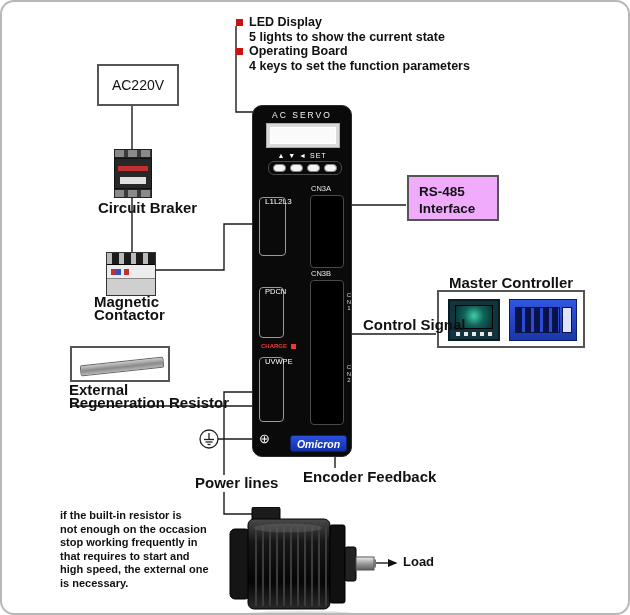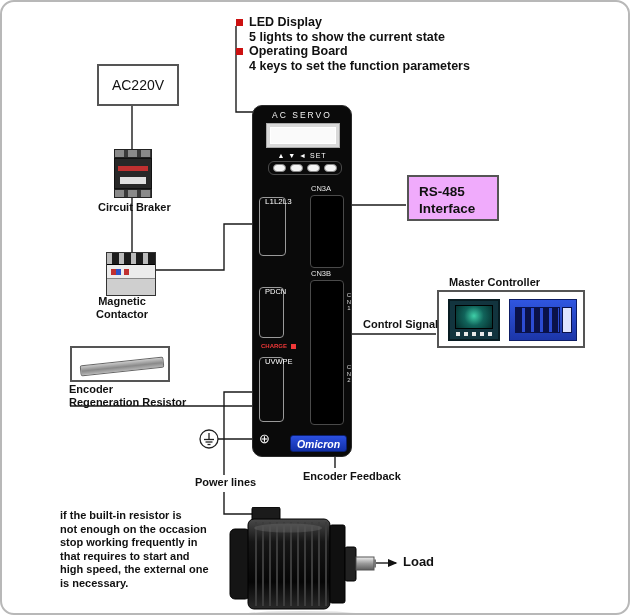--- a/index.html
+++ b/index.html
@@ -1,20 +1,20 @@
 <!DOCTYPE html>
 <html><head>
 <meta charset="utf-8">
 <style>
   html,body{margin:0;padding:0;background:#fff;}
   .canvas{position:relative;width:630px;height:615px;background:#fff;border:2px solid #b8b8b8;
           border-radius:14px;overflow:hidden;box-sizing:border-box;
           font-family:"Liberation Sans",sans-serif;color:#111;}
   .lines{position:absolute;left:0;top:0;pointer-events:none;}
-  .lbl{position:absolute;font-weight:bold;font-size:11px;line-height:13px;color:#111;white-space:nowrap;}
+  .lbl{position:absolute;font-weight:bold;font-size:15px;line-height:13px;color:#111;white-space:nowrap;}
   .box{position:absolute;border:2px solid #555;background:#fff;box-sizing:border-box;
        display:flex;align-items:center;justify-content:center;}
   .bullet{position:absolute;width:7px;height:7px;background:#cc1111;}
   .topnote{position:absolute;left:247px;top:13px;font-weight:bold;font-size:12.5px;line-height:14.5px;}
   
   .drive{position:absolute;left:250px;top:103px;width:100px;height:352px;background:#0a0a0a;
          border:1.5px solid #2a2a2a;border-radius:10px;box-sizing:border-box;}
   .drive *{box-sizing:border-box;}
   .dr-head{position:absolute;top:4px;width:100%;text-align:center;color:#f2f2f2;font-size:8.5px;letter-spacing:2px;}
   .dr-head span{border-bottom:1px solid #cfcfcf;padding-bottom:13px;}
@@ -136,21 +136,21 @@
     <div class="ctc-b"></div>
   </div>
   <div class="lbl" style="left:92px;top:293px;width:56px;text-align:center">
     <div>Magnetic</div>
     <div>Contactor</div>
   </div>
 
   <div class="resbox">
     <div class="resbar"></div>
   </div>
-  <div class="lbl" style="left:67px;top:381px">Encoder</div>
+  <div class="lbl" style="left:67px;top:381px">External</div>
   <div class="lbl" style="left:67px;top:394px">Regeneration Resistor</div>
 
   <div class="drive">
     <div class="dr-head">
       <span>AC  SERVO</span>
     </div>
     <div class="dr-display">
       <div class="inner"></div>
     </div>
     <div class="dr-keys">▲  ▼  ◄  SET</div>

